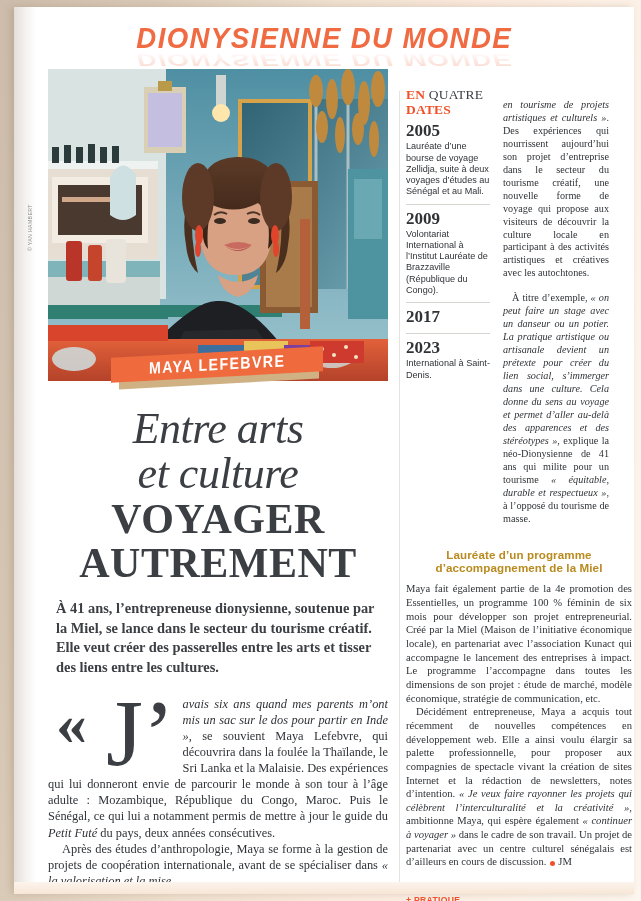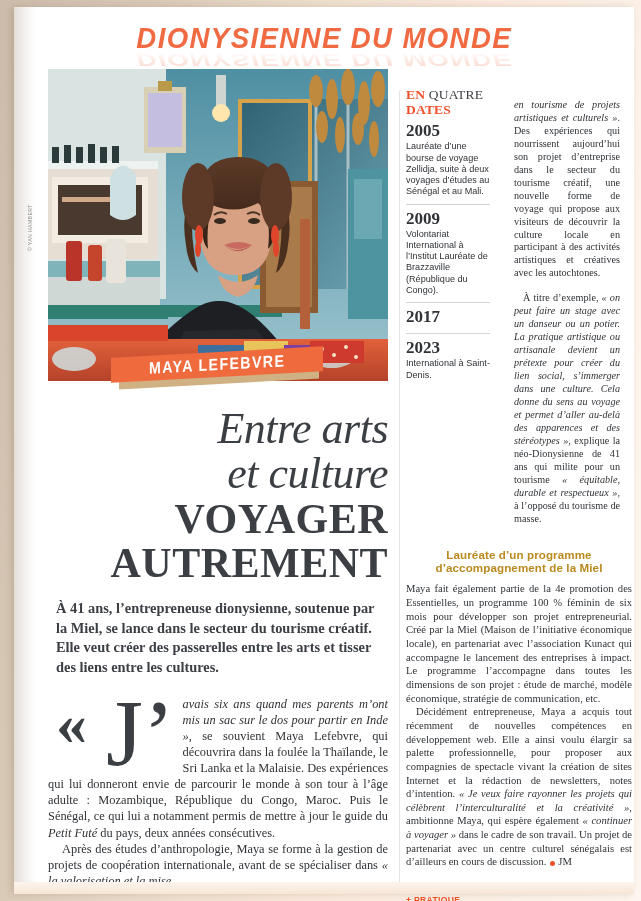--- a/index.html
+++ b/index.html
@@ -149,21 +149,21 @@
     font-size: 16.5px;
     letter-spacing: 1.6px;
     color: #ffffff;
     transform: scaleX(.86);
     white-space: nowrap;
   }
 
   
   .headline {
     margin-top: 26px;
-    text-align: right;
+    text-align: center;
     color: #3b3f44;
   }
   .headline-script {
     font-family: "Liberation Serif", serif;
     font-style: italic;
     font-size: 44px;
     line-height: 1.02;
     letter-spacing: -.5px;
   }
   .headline-caps {
@@ -224,21 +224,21 @@
 
   
   .right-area {
     position: absolute;
     left: 392px;
     top: 80px;
     width: 226px;
   }
   .two-col {
     display: flex;
-    gap: 12px;
+    gap: 1px;
   }
   .col-dates { width: 84px; flex: none; }
   .col-story { width: 130px; flex: none; }
 
   
   .dates-kicker {
     font-family: "Liberation Serif", serif;
     font-weight: 700;
     font-size: 13.5px;
     line-height: 1.12;

